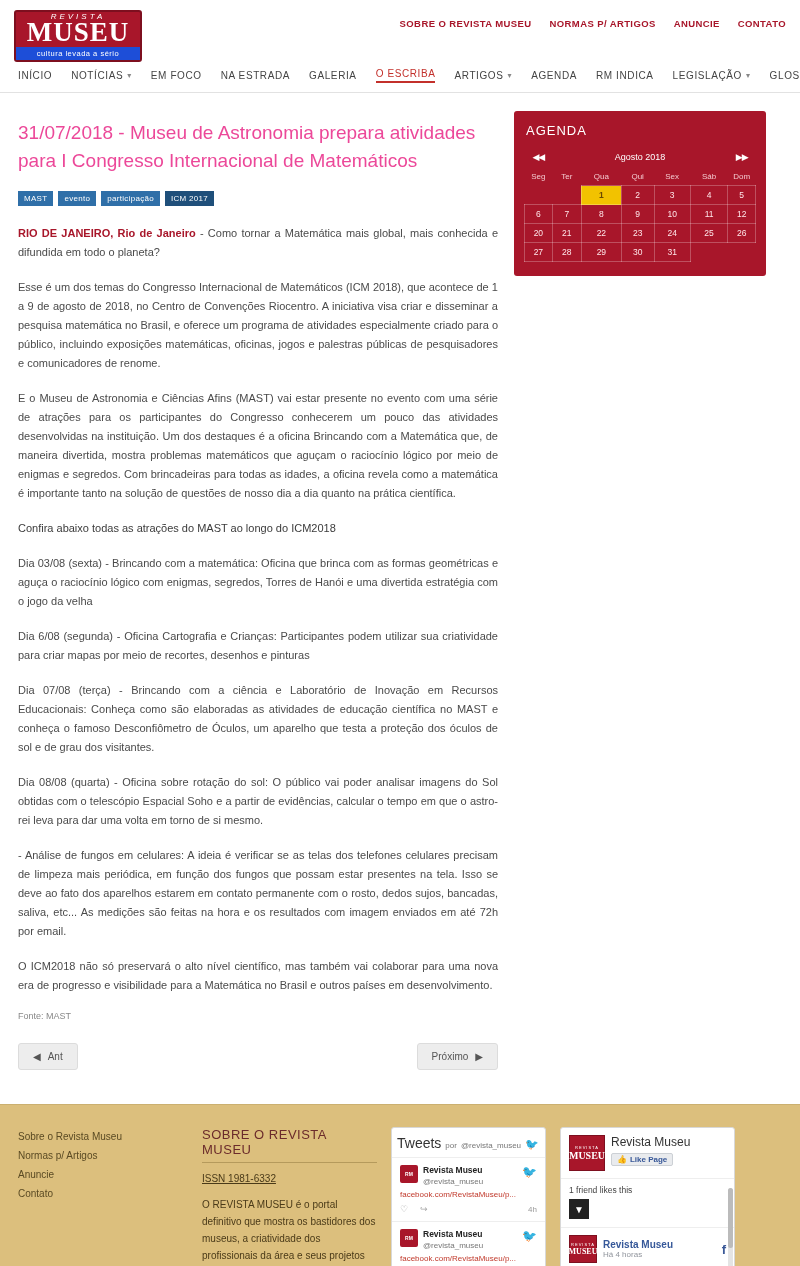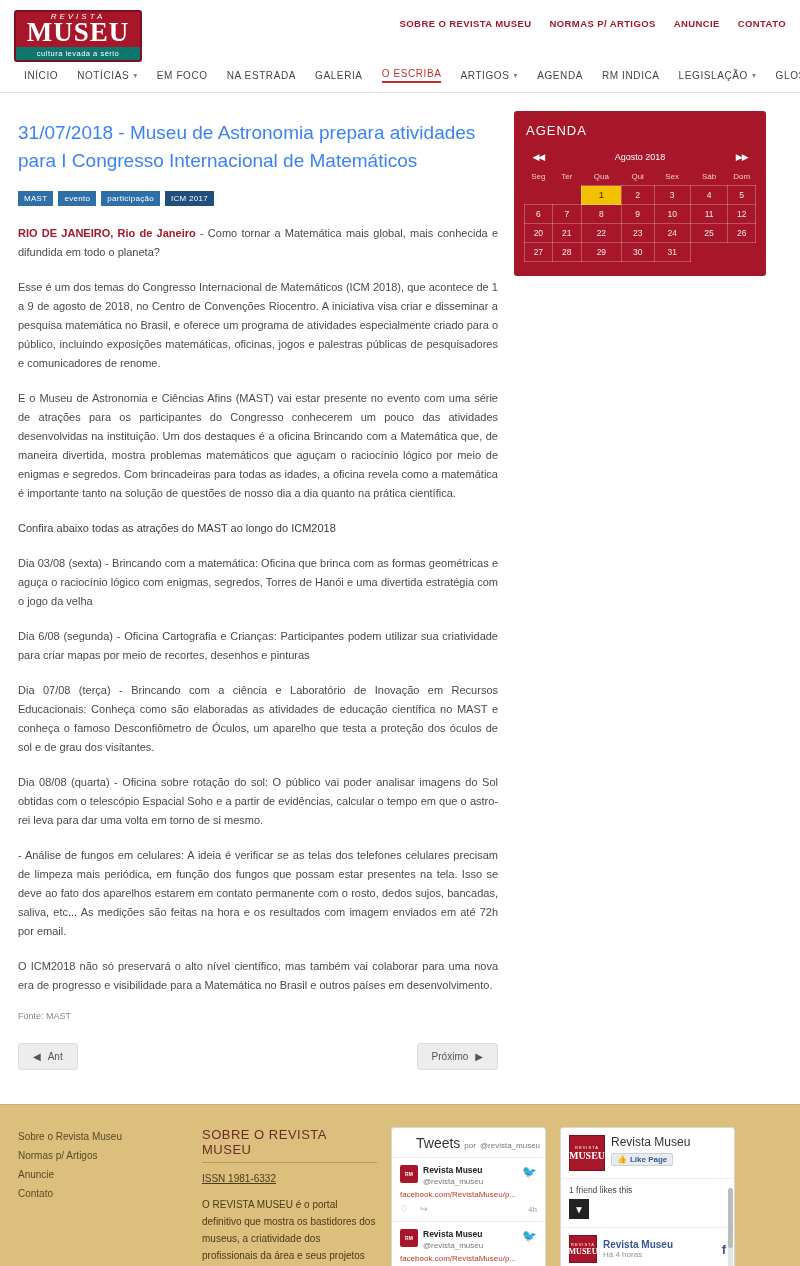--- a/index.html
+++ b/index.html
@@ -44,63 +44,63 @@
   .logo .museu {
     font-size: 27px;
     font-weight: bold;
     letter-spacing: 1px;
     line-height: 26px;
     font-family: "Liberation Serif", serif;
   }
   .logo .tagline {
     font-size: 7.5px;
     letter-spacing: .5px;
-    background: #0f766e;
+    background: #1d4ed8;
     width: 100%;
     text-align: center;
     padding: 2px 0 2px 0;
     margin-top: 2px;
   }
   .toplinks {
     display: flex;
     gap: 18px;
     padding-top: 8px;
     font-size: 9.5px;
     letter-spacing: .4px;
     color: #a8162a;
     font-weight: bold;
   }
   .toplinks span { white-space: nowrap; }
 
   
   .mainnav {
     width: 800px;
     border-bottom: 1px solid #e2e2e2;
-    padding: 6px 18px 9px 24px;
+    padding: 6px 18px 9px 18px;
     display: flex;
     gap: 19px;
     align-items: center;
     font-size: 10px;
     letter-spacing: .6px;
     color: #444;
     text-transform: uppercase;
   }
   .mainnav .item { white-space: nowrap; display:flex; align-items:center; gap:4px;}
   .mainnav .item.active { color: #c3302b; border-bottom: 2px solid #c3302b; padding-bottom:2px;}
   .caret { font-size: 8px; color:#888; }
 
   
   .wrap { width: 800px; display: flex; padding: 18px 18px 0 18px; gap: 16px; align-items: flex-start;}
   .content { width: 480px; }
   .side { width: 252px; }
 
   h1.title {
     font-size: 19px;
     font-weight: normal;
-    color: #3b82f6;
+    color: #ec4899;
     line-height: 28px;
     margin: 8px 0 16px 0;
     font-family: "Liberation Sans", sans-serif;
   }
 
   .tags { display: flex; gap: 5px; margin-bottom: 18px; }
   .tag {
     background: #2f6fa8;
     color: #fff;
     font-size: 8px;
@@ -183,21 +183,21 @@
     letter-spacing: .5px;
     border-bottom: 1px solid #b59a5c;
     padding-bottom: 5px;
     display:inline-block;
   }
   .issn { font-size:10px; color:#4a3a18; text-decoration: underline; display:block; margin-bottom: 12px;}
   .fcol2 p { font-size:10px; line-height:17px; color:#4a3a18; margin: 0 0 14px 0;}
 
   
   .twbox { width: 155px; background:#fff; border:1px solid #d8d8d8; border-radius:3px; overflow:hidden;}
-  .twhead { padding:7px 8px 6px 24px; border-bottom:1px solid #eee; display:flex; align-items:baseline; gap:4px;}
+  .twhead { padding:7px 8px 6px 5px; border-bottom:1px solid #eee; display:flex; align-items:baseline; gap:4px;}
   .twhead .t1 { font-size:14px; color:#333; }
   .twhead .t2 { font-size:8px; color:#777; }
   .twhead .bird { margin-left:auto; color:#55acee; font-size:11px;}
   .tweet { padding:7px 8px; border-bottom:1px solid #eee; }
   .tweet .row { display:flex; gap:5px; align-items:flex-start;}
   .av { width:18px; height:18px; border-radius:2px; background:#a8162a; flex:none;
         display:flex;align-items:center;justify-content:center;color:#fff;font-size:5px;font-weight:bold;}
   .tname { font-size:8.5px; font-weight:bold; color:#222; line-height:11px;}
   .thandle { font-size:8px; color:#777; line-height:11px;}
   .tlink { font-size:8px; color:#c0392b; margin-top:3px; word-break:break-all;}

